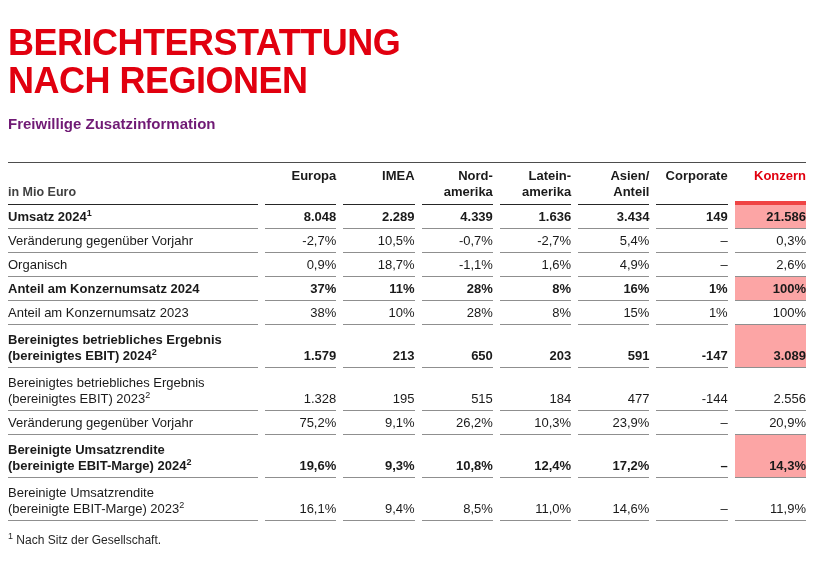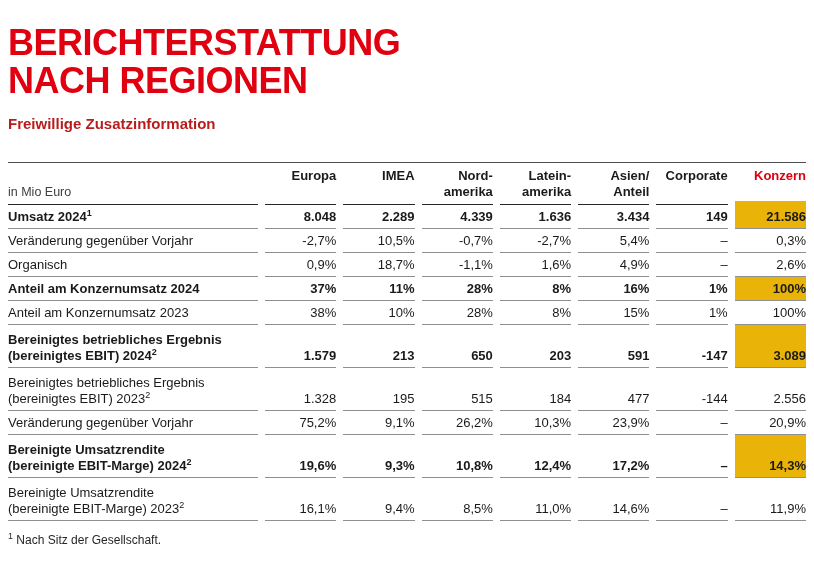--- a/index.html
+++ b/index.html
@@ -17,21 +17,21 @@
     font-weight: 700;
     font-size: 36px;
     line-height: 1.06;
     letter-spacing: -0.5px;
     white-space: pre-line;
   }
   .subtitle {
     margin-top: 15px;
     font-size: 15px;
     font-weight: 700;
-    color: #b91c1c;
+    color: #701a75;
   }
 
   .table-wrap {
     margin-top: 30px;
     border-top: 1px solid #4d4d4d;
   }
   table {
     table-layout: fixed;
     border-collapse: separate;
     border-spacing: 7px 0;
@@ -46,44 +46,44 @@
     text-align: right;
     vertical-align: top;
     padding: 5px 0 4px 0;
     border-bottom: 1px solid #262626;
     line-height: 16px;
     white-space: pre-line;
   }
   th.label-col {
     text-align: left;
     vertical-align: bottom;
-    font-weight: 400;
+    font-weight: 700;
     color: #404040;
     font-size: 12.5px;
   }
   th.konzern {
     color: #e1000f;
-    border-bottom: 4px solid #eab308;
+    border-bottom: 4px solid #ef4444;
     padding-bottom: 11px;
   }
 
   td {
     text-align: right;
     vertical-align: bottom;
     padding: 4px 0 3px 0;
     border-bottom: 1px solid #8f8f8f;
     line-height: 16px;
   }
   td.label-col {
     text-align: left;
     white-space: pre-line;
   }
   tr.bold-row td { font-weight: 700; }
   tr.multiline td { padding-top: 7px; }
-  td.hl { background: #eab308; }
+  td.hl { background: #fca5a5; }
   sup { font-size: 9px; line-height: 0; }
 
   .footnotes { margin-top: 9px; }
   .fn {
     font-size: 12px;
     line-height: 20px;
     color: #262626;
     padding-left: 12px;
     text-indent: -12px;
     max-width: 796px;

